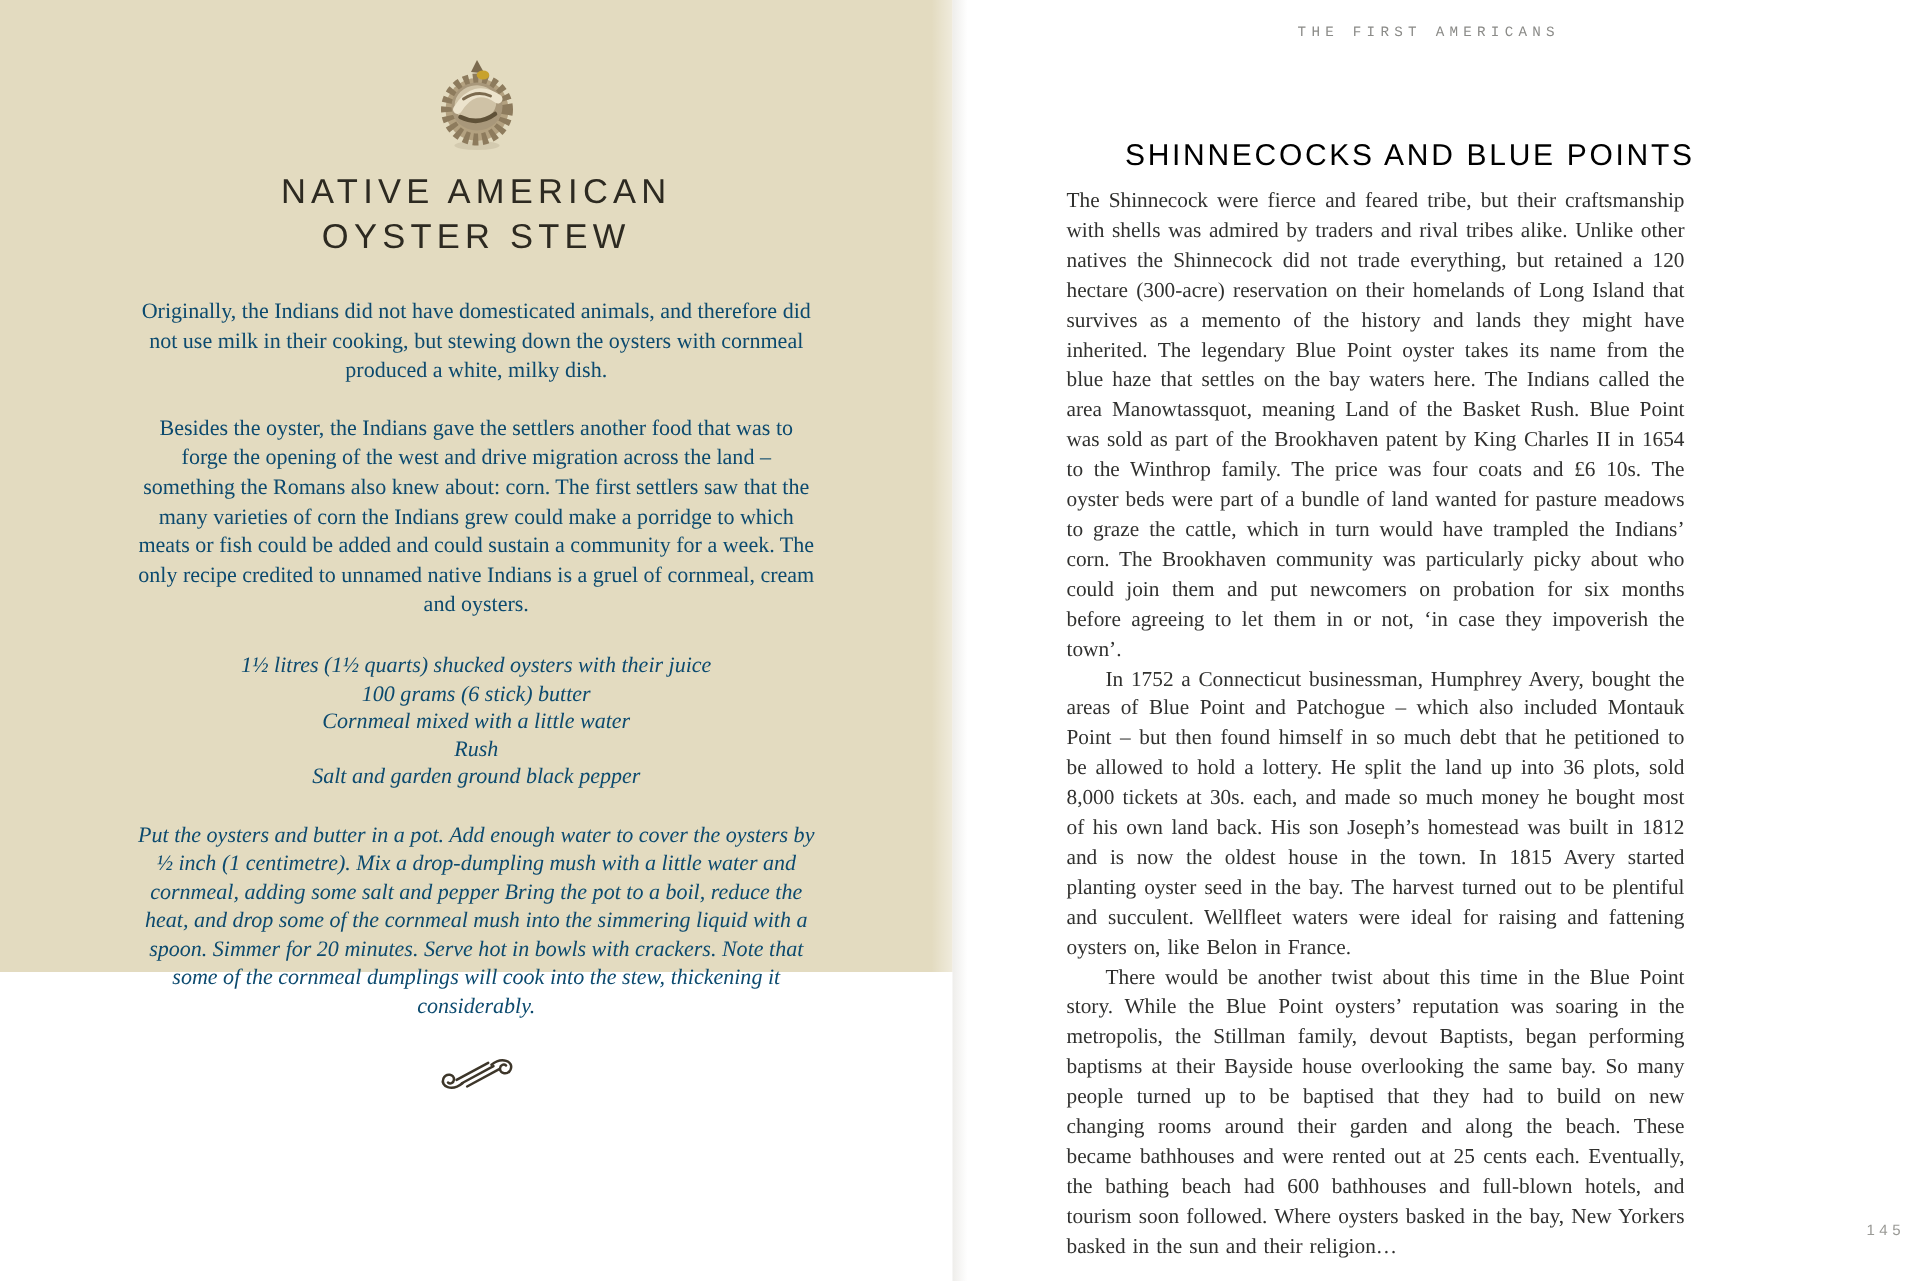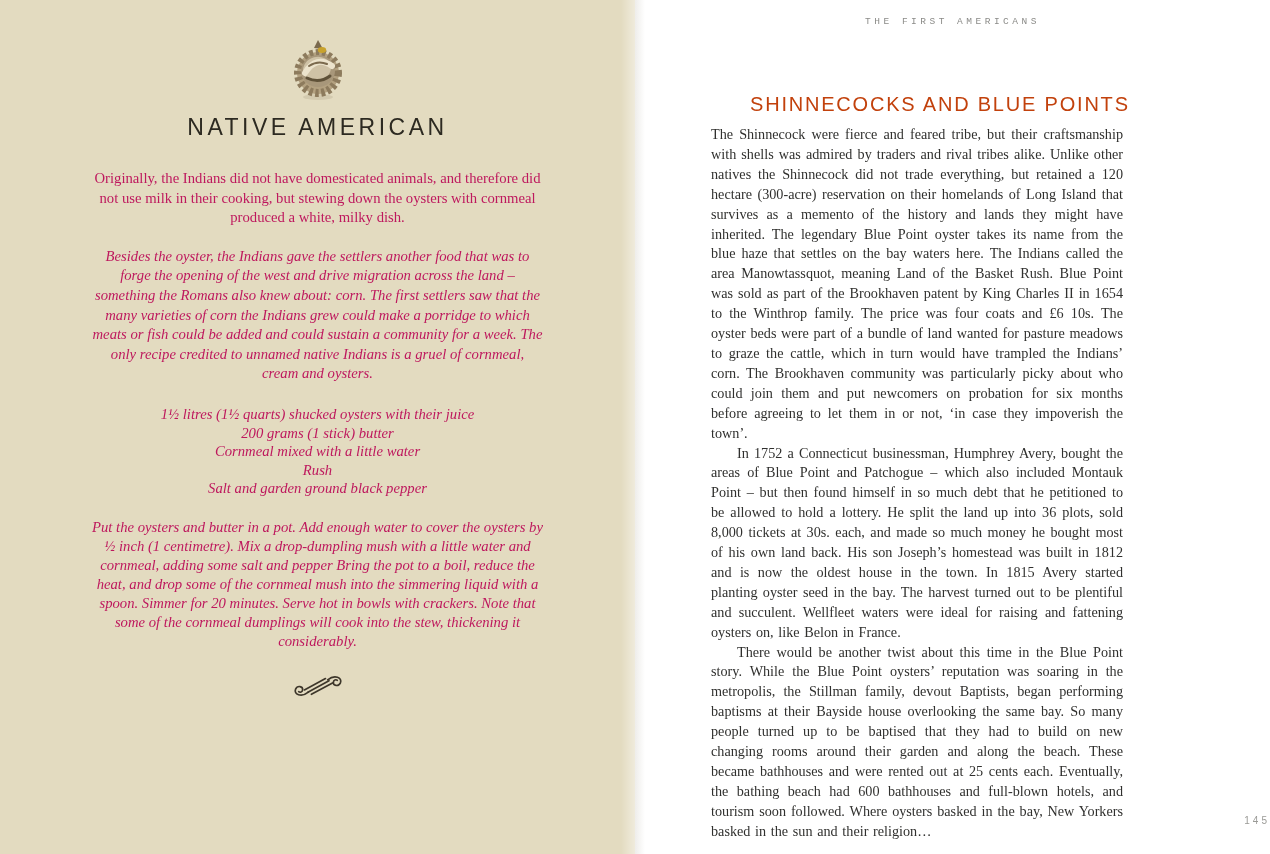--- a/index.html
+++ b/index.html
@@ -6,21 +6,21 @@
   html, body { width: 1270px; height: 854px; overflow: hidden; }
   body {
     font-family: "Liberation Serif", serif;
     display: flex;
     background: #ffffff;
   }
 
   
   .page-left {
     position: relative;
-    width: 635px; height: 854px;
+    width: 635px; height: 648px;
     background: #e3dbc0;
     flex: none;
   }
   .page-left::after {
     content: "";
     position: absolute; top: 0; right: 0; width: 14px; height: 100%;
     background: linear-gradient(to right, rgba(0,0,0,0), rgba(255,255,255,0.45));
     pointer-events: none;
   }
   .shell-wrap { margin: 36px auto 0; width: 66px; height: 66px; text-align: center; }
@@ -31,26 +31,26 @@
     font-size: 23px;
     letter-spacing: 3.5px;
     line-height: 30px;
     color: #2d2a21;
     font-weight: 400;
   }
   .left-body {
     width: 452px;
     margin: 12px auto;
     text-align: center;
-    color: #be185d;
+    color: #0c4a6e;
     font-size: 14.7px;
     line-height: 19.6px;
   }
   .left-body .intro-1 { margin-top: 27px; }
-  .left-body .intro-2 { margin-top: 19px; font-style: italic; }
+  .left-body .intro-2 { margin-top: 19px; }
   .ingredients { margin-top: 21px; font-style: italic; line-height: 18.6px; }
   .instructions { margin-top: 20px; font-style: italic; line-height: 19px; text-align: center; }
   .ornament-wrap { margin-top: 21px; text-align: center; }
 
   
   .page-right {
     position: relative;
     width: 635px; height: 854px;
     background: #ffffff;
     flex: none;
@@ -67,21 +67,21 @@
     font-family: Liberation Mono, monospace;
     font-size: 9.5px;
     letter-spacing: 3.5px;
     color: #8b8b88;
   }
   .section-title {
     margin: 66px 108px 0 115px;
     font-family: "Liberation Sans", sans-serif;
     font-size: 20px;
     letter-spacing: 1.8px;
-    color: #c2410c;
+    color: #000000;
     font-weight: 400;
   }
   .right-body {
     margin: 9px 108px 0 76px;
     width: 412px;
     text-align: justify;
     color: #30302e;
     font-size: 14.2px;
     line-height: 19.9px;
     word-spacing: 0.08em;
@@ -112,29 +112,30 @@
       <ellipse cx="36" cy="14" rx="4.2" ry="3" fill="#c8a22c"></ellipse>
       <ellipse cx="31" cy="33" rx="14" ry="12" fill="#cfc2a6" transform="rotate(-14 31 33)"></ellipse>
       <path d="M19 37 Q30 19 46 30" stroke="#ece3cc" stroke-width="6" fill="none" stroke-linecap="round"></path>
       <path d="M21 42 Q33 48 44 40" stroke="#5f5138" stroke-width="3" fill="none" stroke-linecap="round"></path>
       <path d="M23 30 Q32 24 41 28" stroke="#7b6a4e" stroke-width="2" fill="none" stroke-linecap="round"></path>
     </svg>
   </div>
 
   <div class="left-title">
     <div>NATIVE AMERICAN</div>
+    <div>OYSTER STEW</div>
   </div>
 
   <div class="left-body">
     <p class="intro-1">Originally, the Indians did not have domesticated animals, and therefore did not use milk in their cooking, but stewing down the oysters with cornmeal produced a white, milky dish.</p>
     <p class="intro-2">Besides the oyster, the Indians gave the settlers another food that was to forge the opening of the west and drive migration across the land – something the Romans also knew about: corn. The first settlers saw that the many varieties of corn the Indians grew could make a porridge to which meats or fish could be added and could sustain a community for a week. The only recipe credited to unnamed native Indians is a gruel of cornmeal, cream and oysters.</p>
 
     <div class="ingredients">
       <div>1½ litres (1½ quarts) shucked oysters with their juice</div>
-      <div>200 grams (1 stick) butter</div>
+      <div>100 grams (6 stick) butter</div>
       <div>Cornmeal mixed with a little water</div>
       <div>Rush</div>
       <div>Salt and garden ground black pepper</div>
     </div>
 
     <p class="instructions">Put the oysters and butter in a pot. Add enough water to cover the oysters by ½ inch (1 centimetre). Mix a drop-dumpling mush with a little water and cornmeal, adding some salt and pepper Bring the pot to a boil, reduce the heat, and drop some of  the cornmeal mush into the simmering liquid with a spoon. Simmer for 20 minutes. Serve hot in bowls with crackers. Note that some of  the cornmeal dumplings will cook into the stew, thickening it considerably.</p>
   </div>
 
   <div class="ornament-wrap">
     <svg width="58" height="28" viewBox="0 0 66 30" aria-hidden="true">

